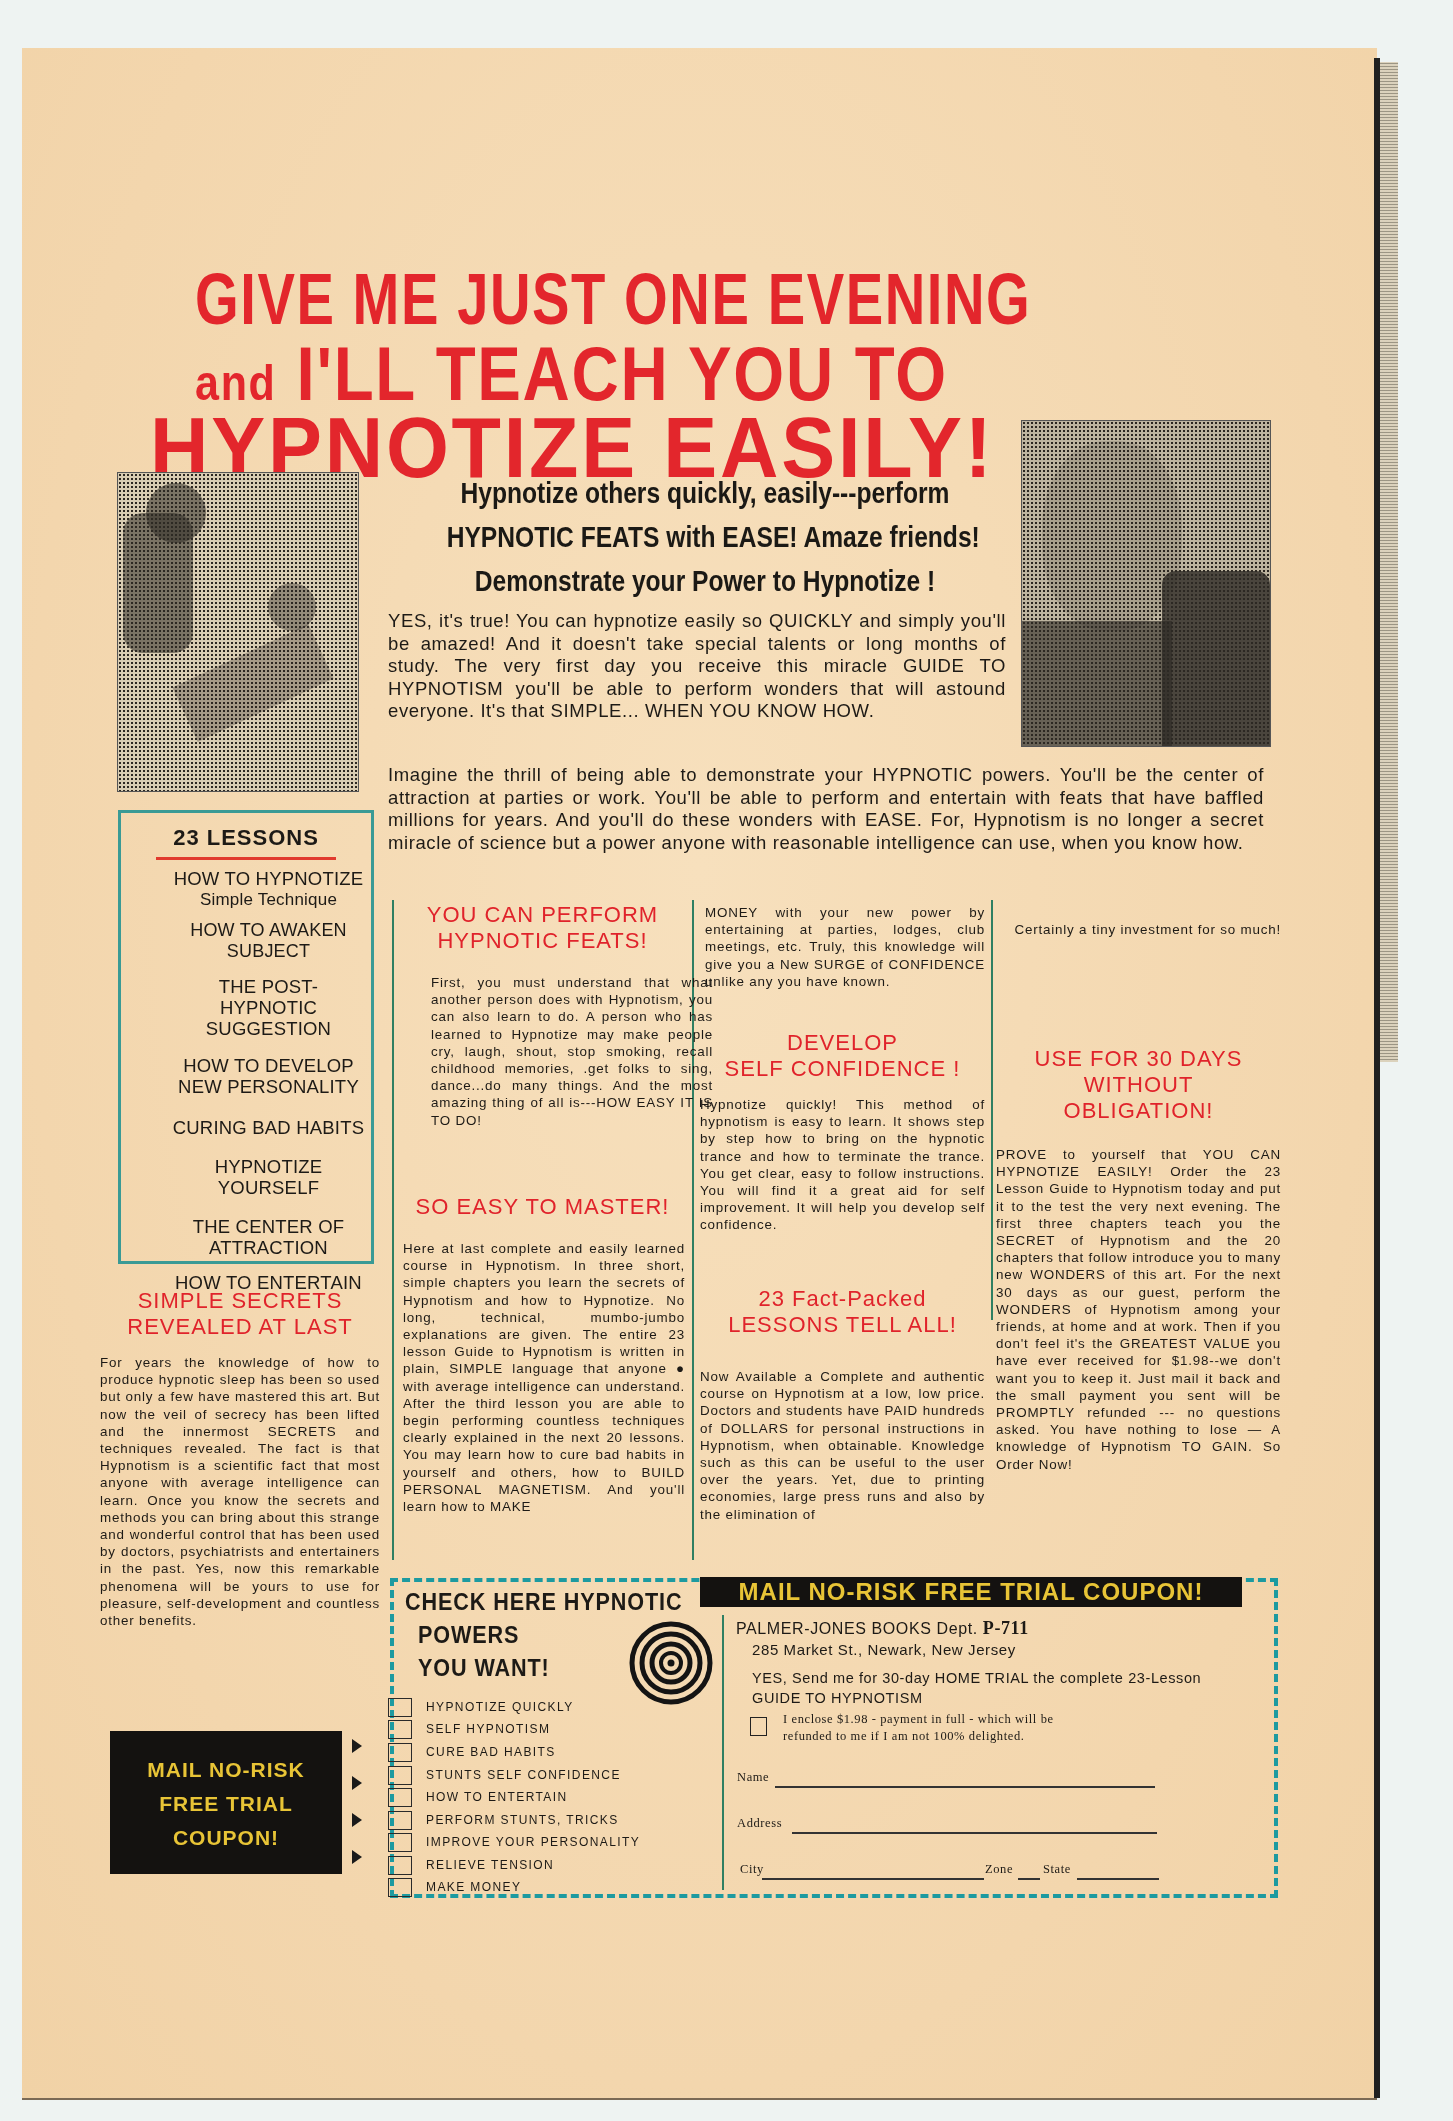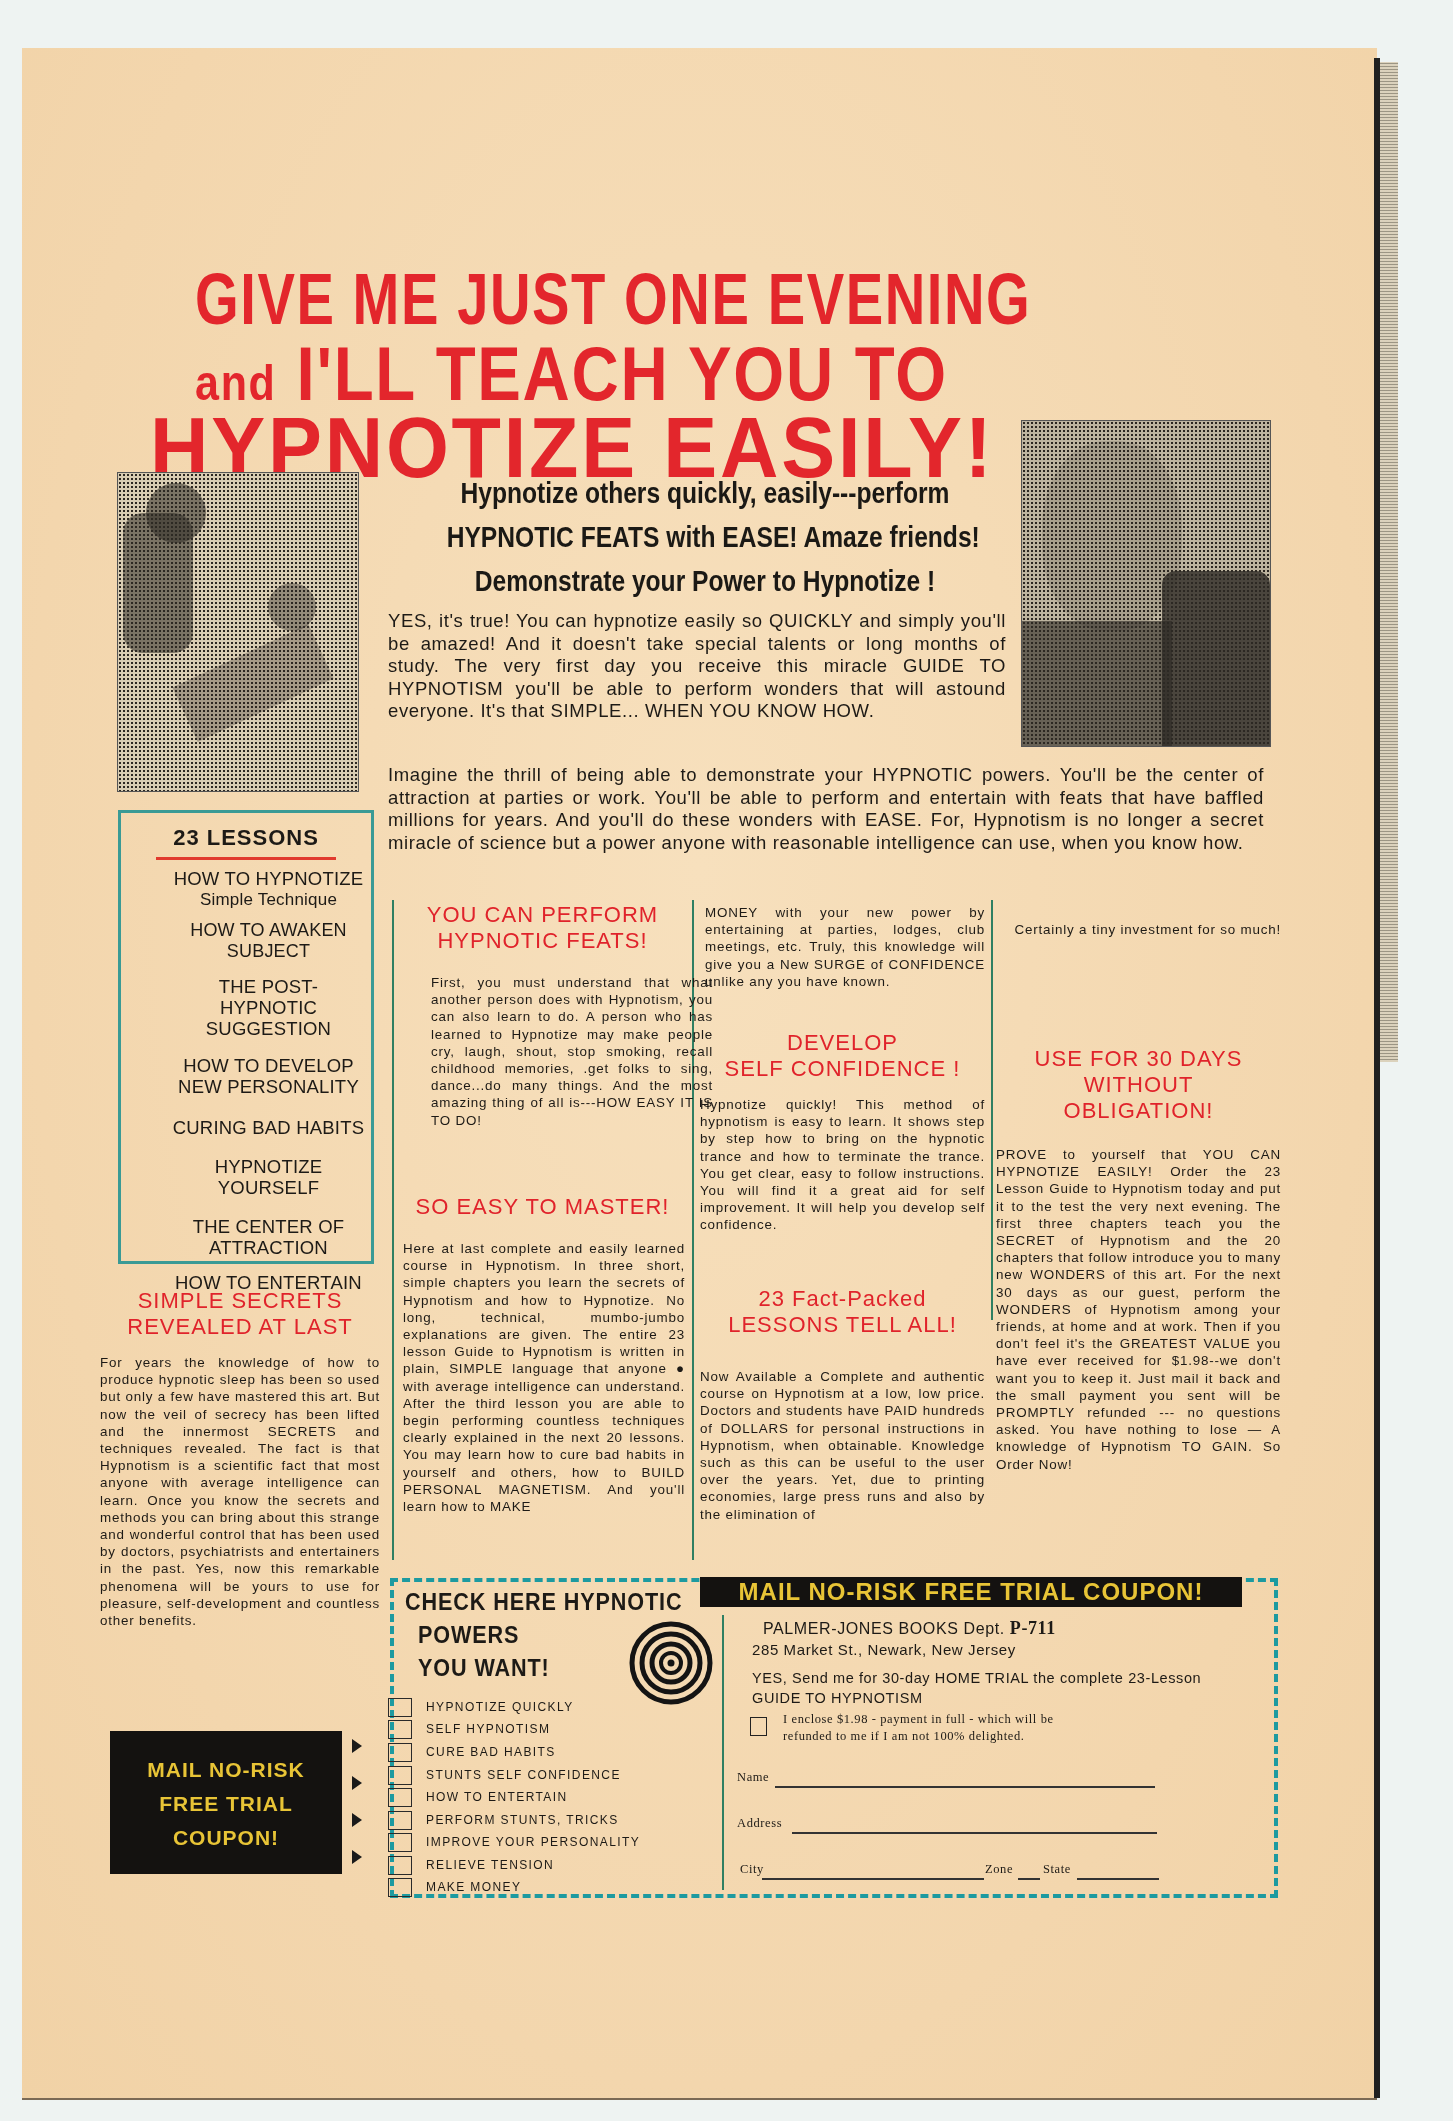--- a/index.html
+++ b/index.html
@@ -174,21 +174,21 @@
 <div class="checklist-item" style="top:1741px;"><span class="box"></span><span>CURE BAD HABITS</span></div>
 <div class="checklist-item" style="top:1764px;"><span class="box"></span><span>STUNTS SELF CONFIDENCE</span></div>
 <div class="checklist-item" style="top:1786px;"><span class="box"></span><span>HOW TO ENTERTAIN</span></div>
 <div class="checklist-item" style="top:1809px;"><span class="box"></span><span>PERFORM STUNTS, TRICKS</span></div>
 <div class="checklist-item" style="top:1831px;"><span class="box"></span><span>IMPROVE YOUR PERSONALITY</span></div>
 <div class="checklist-item" style="top:1854px;"><span class="box"></span><span>RELIEVE TENSION</span></div>
 <div class="checklist-item" style="top:1876px;"><span class="box"></span><span>MAKE MONEY</span></div>
 
 <div id="coupon-banner" class="black-banner">MAIL NO-RISK FREE TRIAL COUPON!</div>
 
-<div class="form-text" style="left:763px;top:1618px;font-size:16px;"><span>PALMER-JONES BOOKS</span> <span>Dept.</span> <b class="form-serif" style="font-size:18px;">P-711</b></div>
+<div class="form-text" style="left:736px;top:1618px;font-size:16px;"><span>PALMER-JONES BOOKS</span> <span>Dept.</span> <b class="form-serif" style="font-size:18px;">P-711</b></div>
 <div class="form-text" style="left:752px;top:1641px;font-size:15px;">285 Market St., Newark, New Jersey</div>
 <div class="form-text" style="left:752px;top:1668px;width:500px;white-space:normal;line-height:20px;font-size:14.5px;">YES, Send me for 30-day HOME TRIAL the complete 23-Lesson GUIDE TO HYPNOTISM</div>
 <div class="abs" style="left:750px;top:1717px;width:15px;height:17px;border:1.5px solid #222;"></div>
 <div class="form-text form-serif" style="left:783px;top:1712px;font-size:12.5px;">I enclose $1.98 - payment in full  - which will be</div>
 <div class="form-text form-serif" style="left:783px;top:1729px;font-size:12.5px;">refunded to me if I am not 100% delighted.</div>
 
 <div class="form-text form-serif" style="left:737px;top:1770px;font-size:12.5px;">Name</div>
 <div class="form-line" style="left:775px;top:1786px;width:380px;"></div>
 <div class="form-text form-serif" style="left:737px;top:1816px;font-size:12.5px;">Address</div>
 <div class="form-line" style="left:792px;top:1832px;width:365px;"></div>

